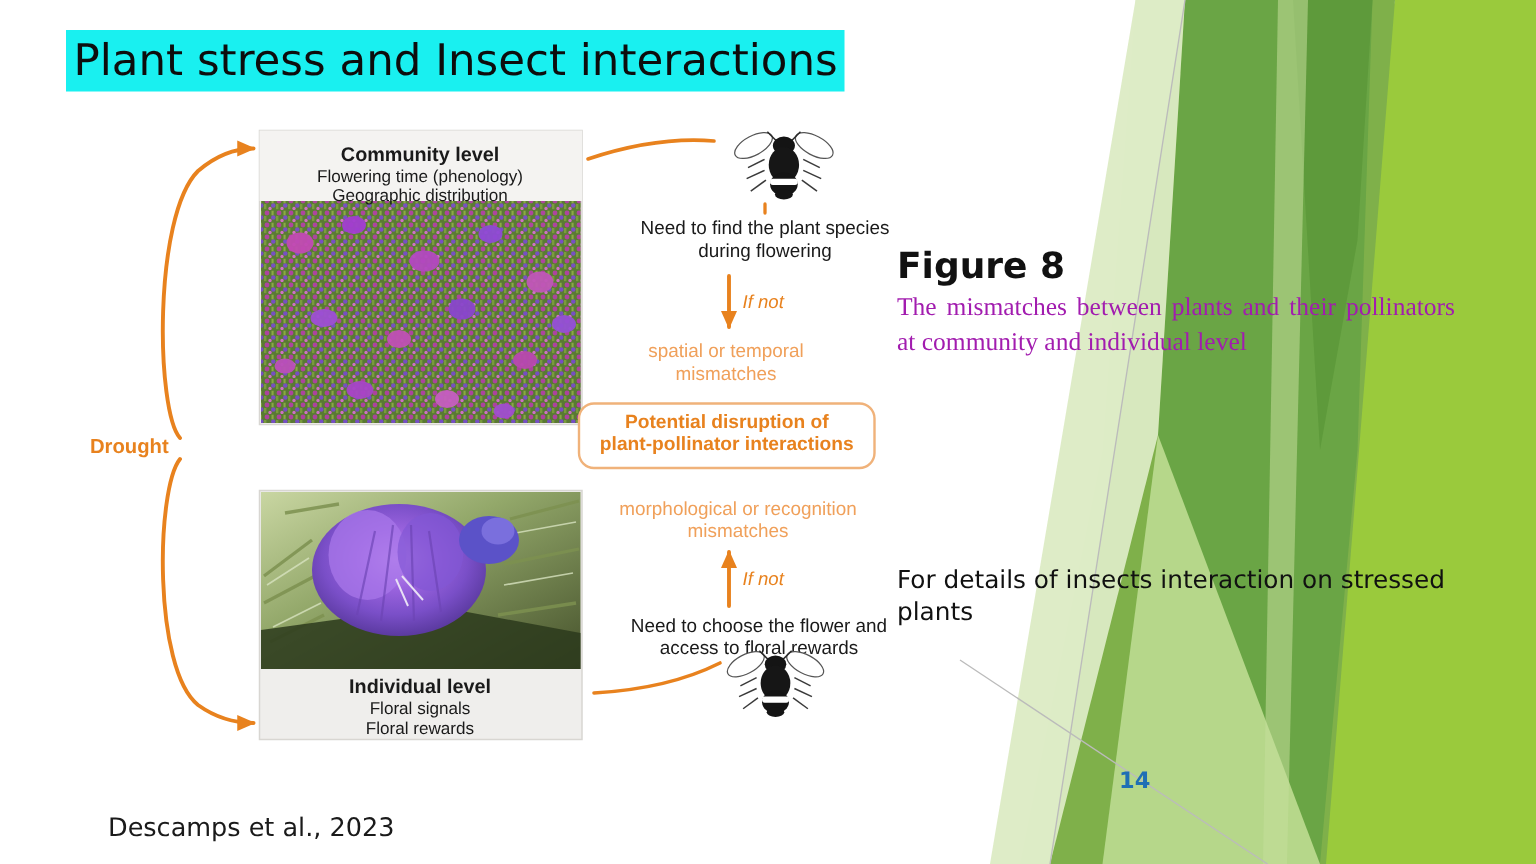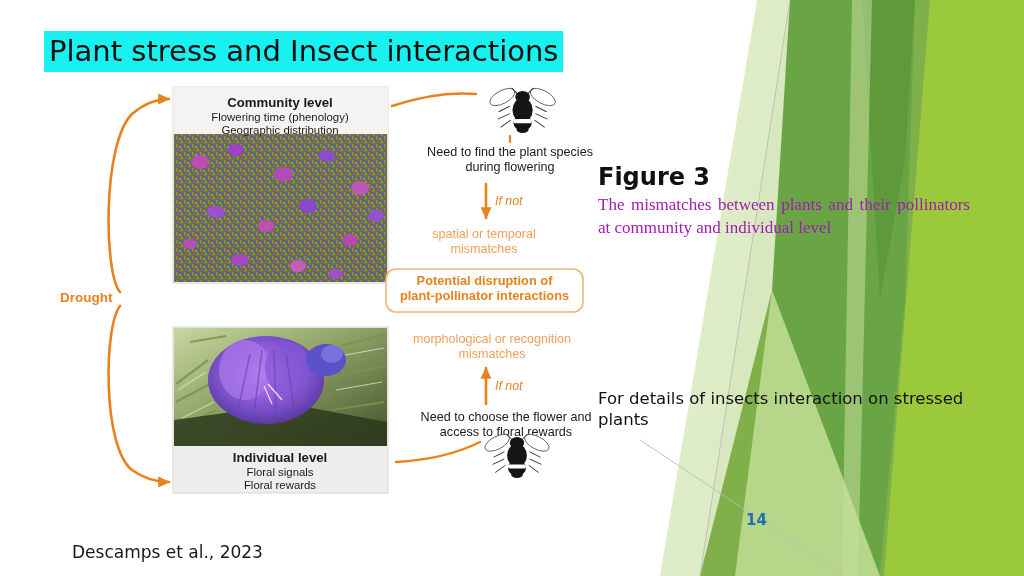--- a/index.html
+++ b/index.html
@@ -21,21 +21,21 @@
     top: 0; left: 0;
     width: 1024px; height: 576px;
     z-index: 0;
     pointer-events: none;
   }
 
   
   #title-bar {
     position: absolute;
     left: 44px;
-    top: 31px;
+    top: 20px;
     z-index: 5;
     text-align: right;
   }
   #title-text {
     display: inline-block;
     background: #19F0F0;
     color: #0d0d0d;
     font-family: "DejaVu Sans", sans-serif;
     font-size: 29px;
     line-height: 36px;
@@ -77,21 +77,21 @@
     font-size: 17px;
     line-height: 23px;
     color: #a21caf;
     text-align: justify;
     text-justify: inter-word;
   }
 
   #doi-block {
     position: absolute;
     left: 598px;
-    top: 388px;
+    top: 376px;
     width: 400px;
     z-index: 6;
     font-family: "DejaVu Sans", sans-serif;
     font-size: 16.5px;
     line-height: 21px;
     color: #111111;
   }
   #doi-link {
     font-weight: bold;
     text-decoration: underline;
@@ -352,21 +352,21 @@
     <ellipse cx="30" cy="12" rx="8" ry="6.5" fill="#141414"></ellipse>
     <ellipse cx="30" cy="26" rx="11" ry="13" fill="#161616"></ellipse>
     <ellipse cx="30" cy="40" rx="10" ry="8.5" fill="#141414"></ellipse>
     <rect x="20" y="36" width="20" height="4.5" rx="2" fill="#ffffff"></rect>
     <ellipse cx="30" cy="47.5" rx="6.5" ry="3.6" fill="#141414"></ellipse>
   </g>
 </svg>
 </div>
 
 <div id="fig-caption">
-  <div id="fig-caption-title">Figure 3</div>
+  <div id="fig-caption-title">Figure 8</div>
   <div id="fig-caption-body">The mismatches between plants and their pollinators at community and individual level</div>
 </div>
 
 <div id="doi-block">
   <div>For details of insects interaction on stressed plants</div>
 </div>
 
 <div id="citation">Descamps et al., 2023</div>
 <div id="page-number">14</div>
 

